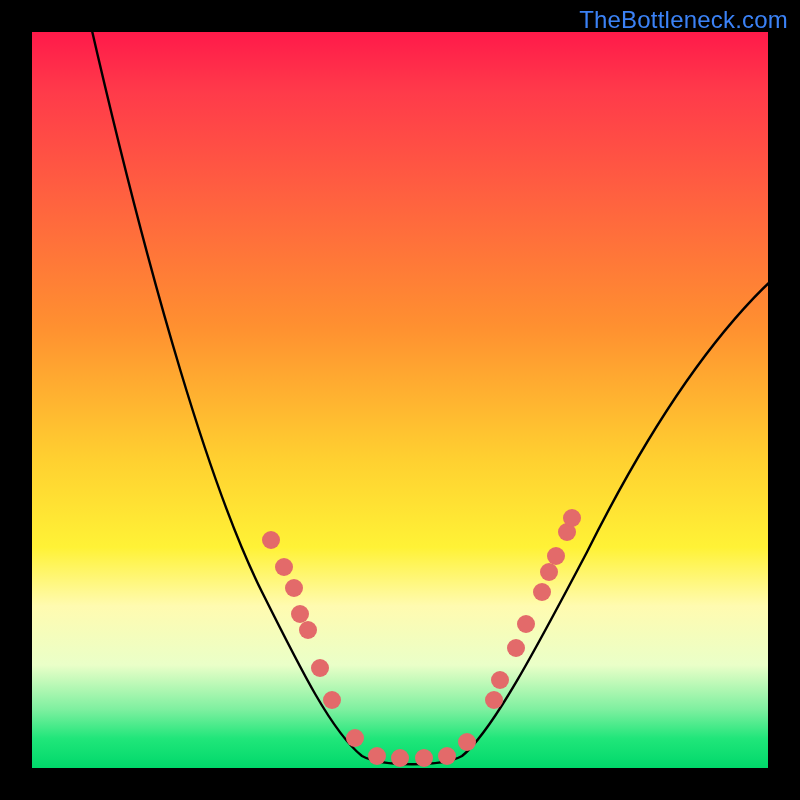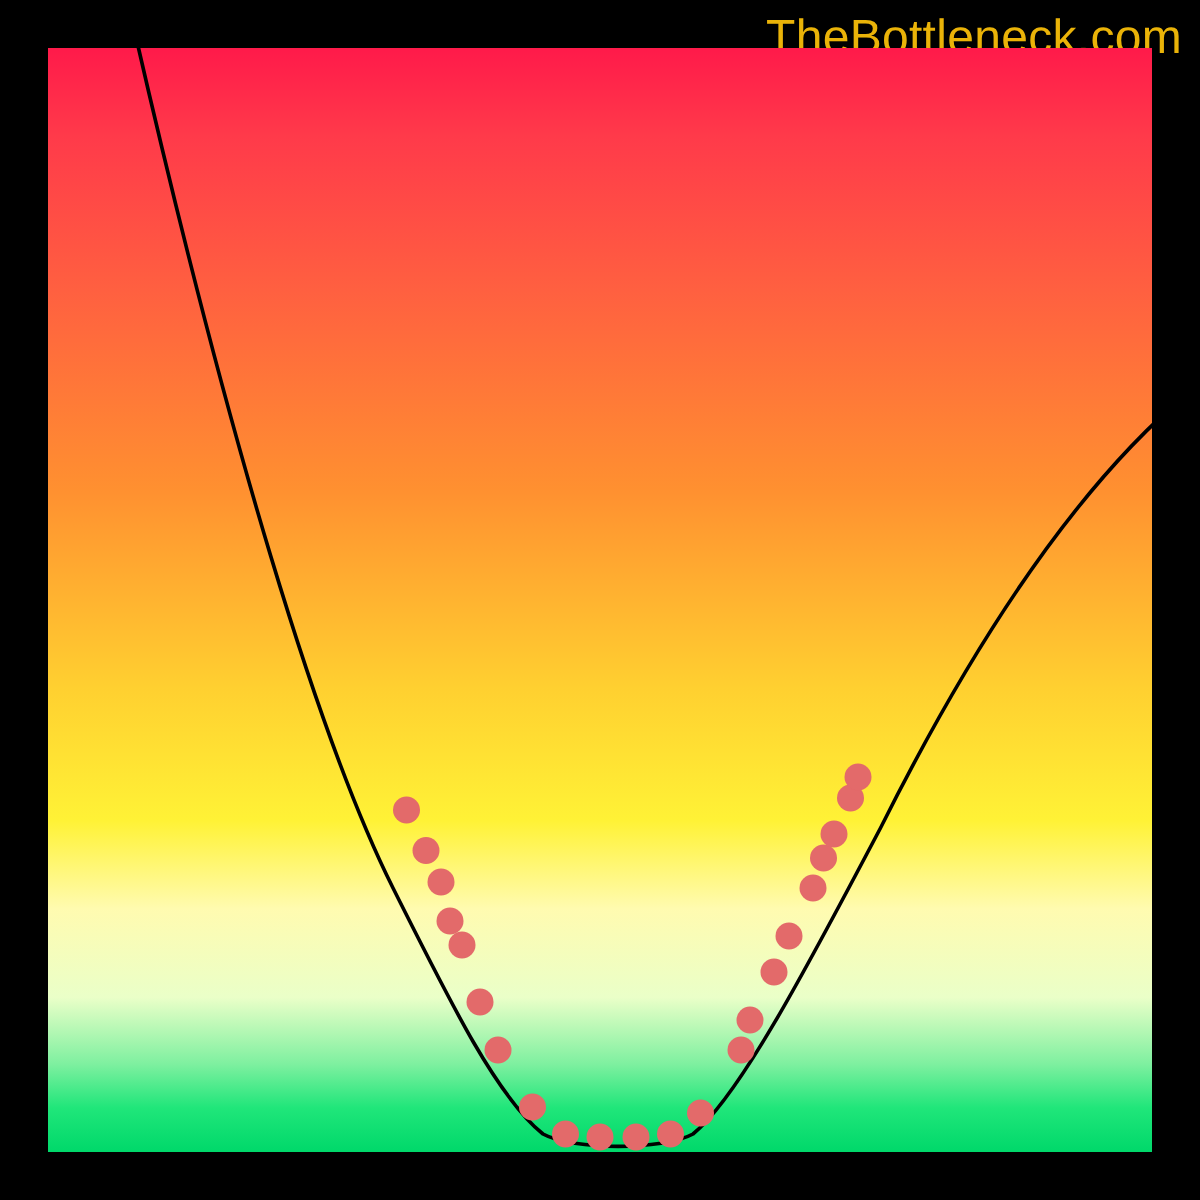--- a/index.html
+++ b/index.html
@@ -28,22 +28,22 @@
       #fffbb0 78%,
       #eaffc8 86%,
       #7ff0a0 92%,
       #20e67a 96%,
       #00d86a 100%);
   }
   .watermark {
     position: absolute;
     top: 6px;
     right: 12px;
-    color: #eab308;
-    font-size: 32px;
+    color: #3b82f6;
+    font-size: 24px;
     font-weight: 500;
     letter-spacing: 0.2px;
     user-select: none;
   }
   svg.curve {
     position: absolute;
     left: 0;
     top: 0;
     width: 736px;
     height: 736px;

